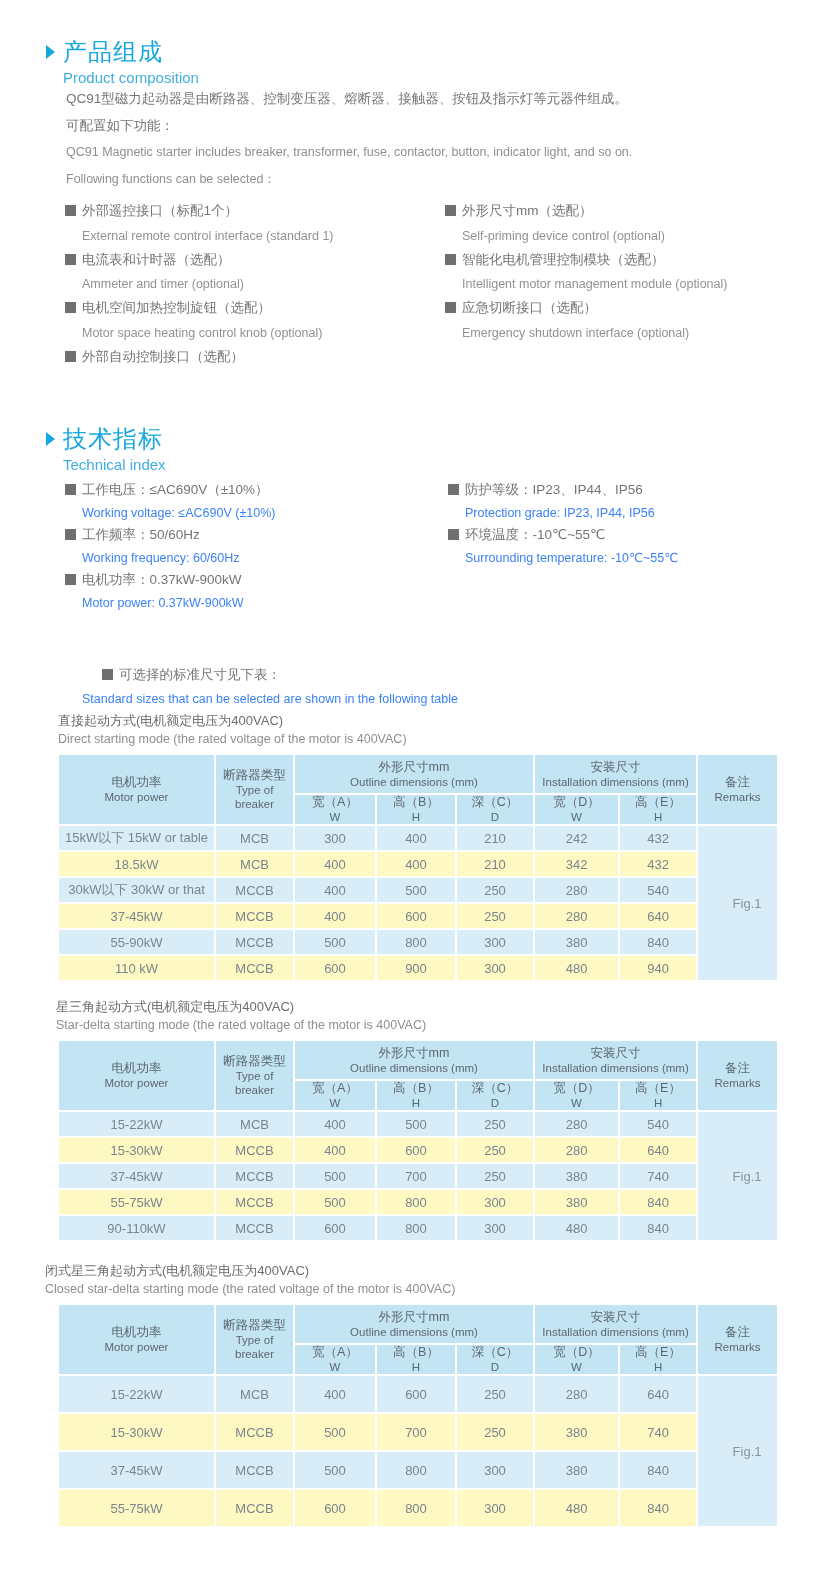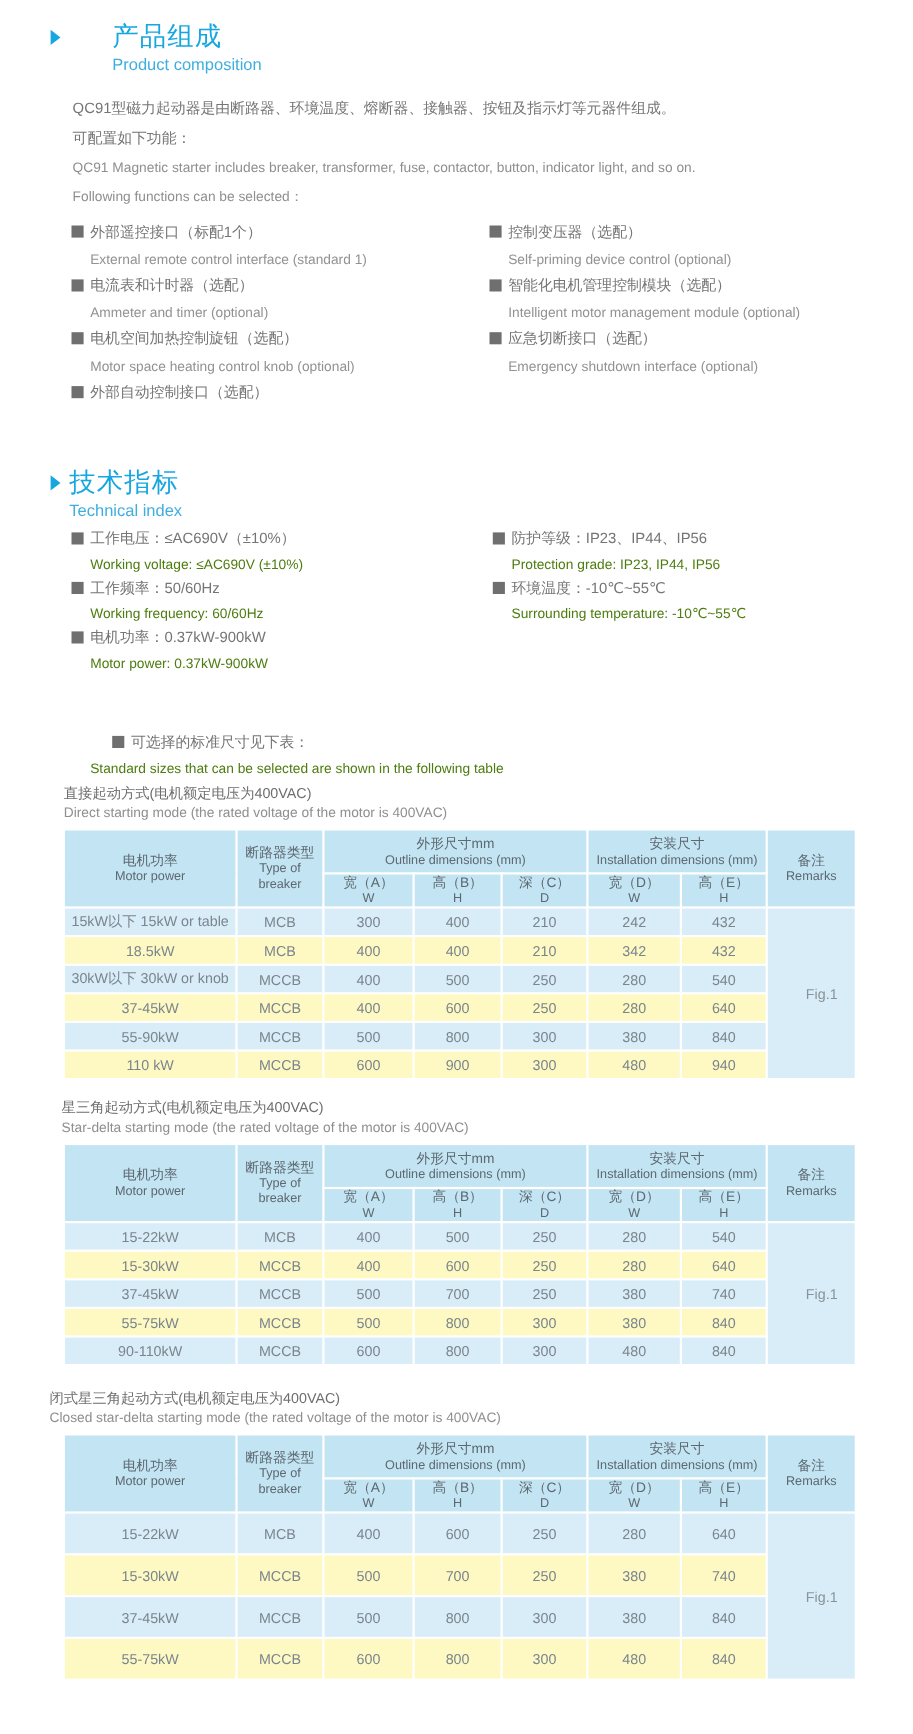--- a/index.html
+++ b/index.html
@@ -23,21 +23,21 @@
 
   
   .para .zh-line { font-size:13.5px; color:#757575; line-height:26.5px; }
   .para .en-line { font-size:12.5px; color:#8f8f8f; line-height:26.5px; }
 
   
   .feat-item { margin:0; }
   .feat-item .zh-line { font-size:13.5px; color:#757575; line-height:24.5px; white-space:nowrap; }
   .feat-item .en-line { font-size:12.5px; color:#929292; line-height:24px; padding-left:17px; white-space:nowrap; }
   .tech-item .zh-line { font-size:13.5px; color:#757575; line-height:22.5px; white-space:nowrap; }
-  .tech-item .en-line { font-size:12.5px; color:#4d7c0f; line-height:22.5px; padding-left:17px; white-space:nowrap; }
+  .tech-item .en-line { font-size:12.5px; color:#3b82f6; line-height:22.5px; padding-left:17px; white-space:nowrap; }
   .sq {
     display:inline-block; width:11px; height:11px; background:#6f6f6f;
     margin-right:6px; vertical-align:-1px;
   }
 
   
   .cap .zh-line { font-size:13px; color:#6e6e6e; line-height:19px; }
   .cap .en-line { font-size:12.5px; color:#8f8f8f; line-height:19px; }
 
   
@@ -55,30 +55,30 @@
   table.spec tbody td { font-size:13px; color:#7b858c; }
   table.spec tbody tr.odd td { background:#d9edf9; }
   table.spec tbody tr.even td { background:#fef9c3; }
   table.spec tbody td.remark-cell { background:#ddeffa; color:#8a9399;padding-left:19px; }
 </style>
 </head>
 <body>
 
 <div class="page">
 
-  <div class="abs sec-head" style="top:20px; left:46px;gap:39px;">
+  <div class="abs sec-head" style="top:38px; left:46px;">
     <span class="tri"></span>
     <div>
       <div class="sec-zh">产品组成</div>
       <div class="sec-en">Product composition</div>
     </div>
   </div>
 
   <div class="abs para" style="top:86px; left:66px; width:740px;">
-    <div class="zh-line">QC91型磁力起动器是由断路器、环境温度、熔断器、接触器、按钮及指示灯等元器件组成。</div>
+    <div class="zh-line">QC91型磁力起动器是由断路器、控制变压器、熔断器、接触器、按钮及指示灯等元器件组成。</div>
     <div class="zh-line">可配置如下功能：</div>
     <div class="en-line">QC91 Magnetic starter includes breaker, transformer, fuse, contactor, button, indicator light, and so on.</div>
     <div class="en-line">Following functions can be selected：</div>
   </div>
 
   <div class="abs" style="top:199px; left:65px;">
     <div class="feat-item">
       <div class="zh-line"><span class="sq"></span><span>外部遥控接口（标配1个）</span></div>
       <div class="en-line">External remote control interface (standard 1)</div>
     </div>
@@ -90,21 +90,21 @@
       <div class="zh-line"><span class="sq"></span><span>电机空间加热控制旋钮（选配）</span></div>
       <div class="en-line">Motor space heating control knob (optional)</div>
     </div>
     <div class="feat-item">
       <div class="zh-line"><span class="sq"></span><span>外部自动控制接口（选配）</span></div>
     </div>
   </div>
 
   <div class="abs" style="top:199px; left:445px;">
     <div class="feat-item">
-      <div class="zh-line"><span class="sq"></span><span>控制变压器（选配）</span></div>
+      <div class="zh-line"><span class="sq"></span><span>外形尺寸mm（选配）</span></div>
       <div class="en-line">Self-priming device control (optional)</div>
     </div>
     <div class="feat-item">
       <div class="zh-line"><span class="sq"></span><span>智能化电机管理控制模块（选配）</span></div>
       <div class="en-line">Intelligent motor management module (optional)</div>
     </div>
     <div class="feat-item">
       <div class="zh-line"><span class="sq"></span><span>应急切断接口（选配）</span></div>
       <div class="en-line">Emergency shutdown interface (optional)</div>
     </div>
@@ -225,21 +225,21 @@
         <tr class="even">
           <td>18.5kW</td>
           <td>MCB</td>
           <td>400</td>
           <td>400</td>
           <td>210</td>
           <td>342</td>
           <td>432</td>
         </tr>
         <tr class="odd">
-          <td>30kW以下 30kW or knob</td>
+          <td>30kW以下 30kW or that</td>
           <td>MCCB</td>
           <td>400</td>
           <td>500</td>
           <td>250</td>
           <td>280</td>
           <td>540</td>
         </tr>
         <tr class="even">
           <td>37-45kW</td>
           <td>MCCB</td>

